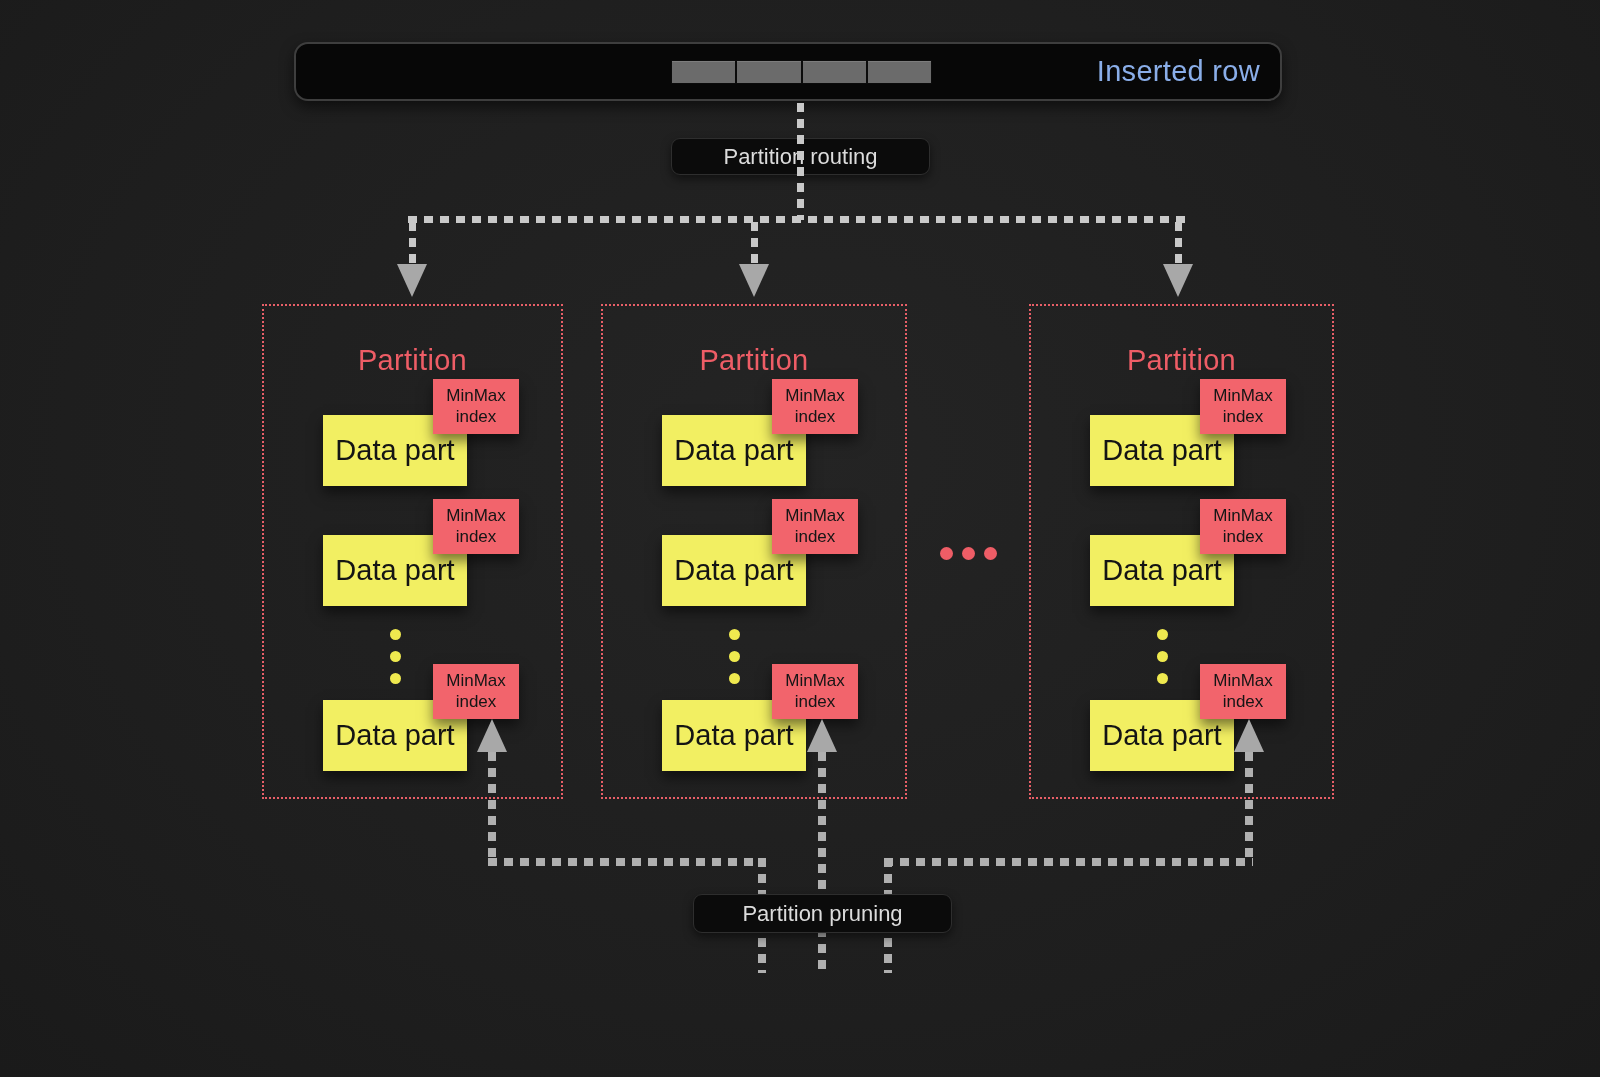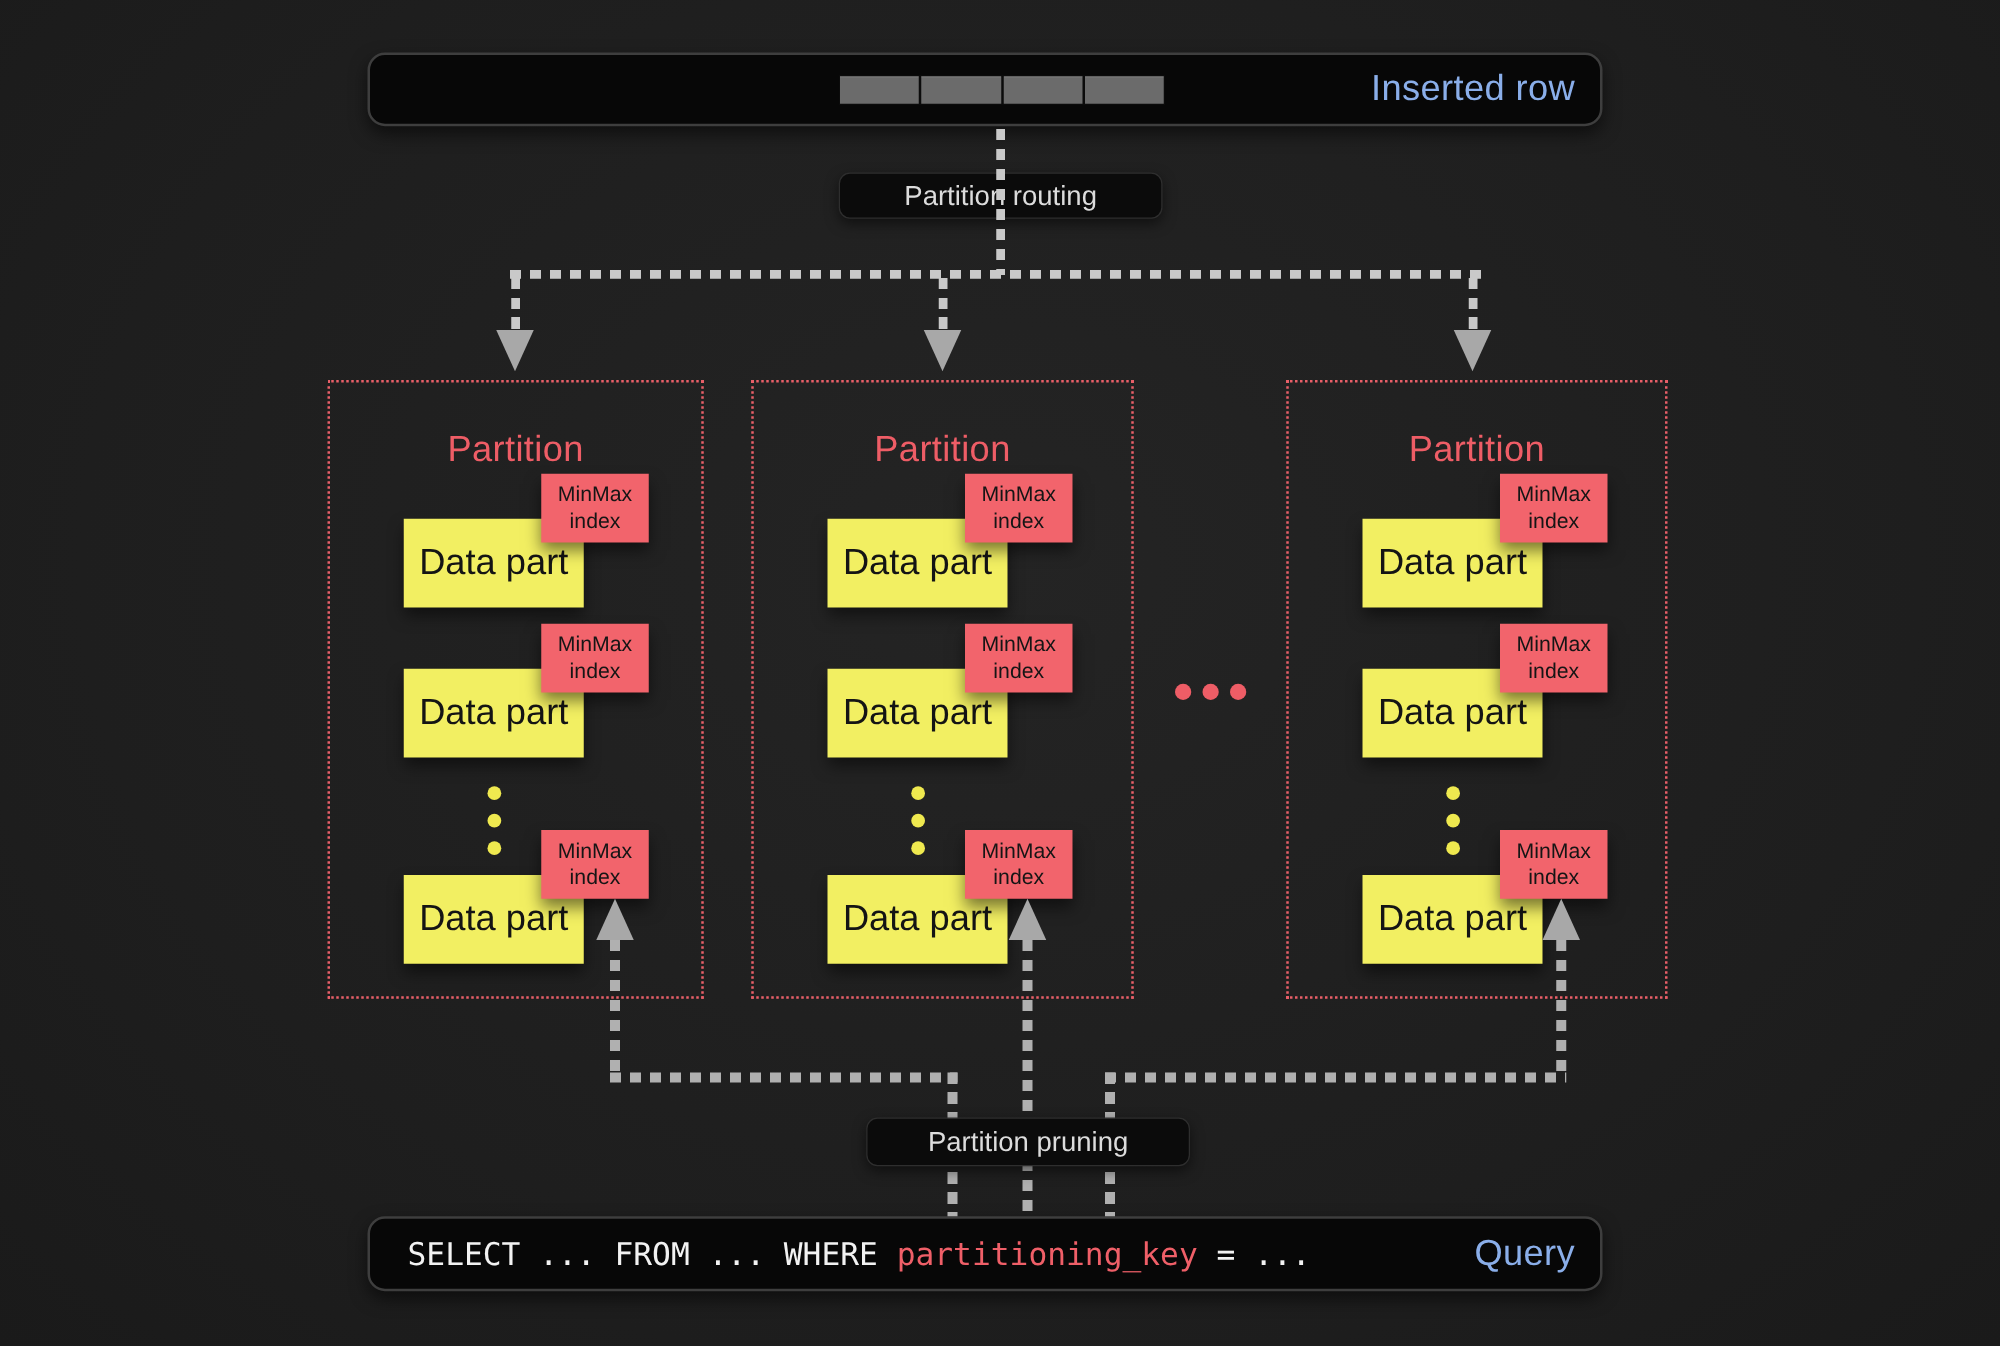--- a/index.html
+++ b/index.html
@@ -220,18 +220,14 @@
   <div class="arrow-up" style="left:1234px;top:719px;"></div>
   <div class="vline gray pr-a1"></div>
   <div class="vline gray pr-a2"></div>
   <div class="vline gray pr-a3"></div>
   <div class="hline gray pr-hl"></div>
   <div class="hline gray pr-hr"></div>
   <div class="vline gray pr-d1"></div>
   <div class="vline gray pr-d3"></div>
   <div class="pill pruning">Partition pruning</div>
 
-  <div class="io-box bottom">
-    <div class="sql"><span>SELECT ... FROM ... WHERE </span><span class="key">partitioning_key</span><span> = ...</span></div>
-    <div class="io-label">Query</div>
-  </div>
 
 </div>
 
 </body></html>

